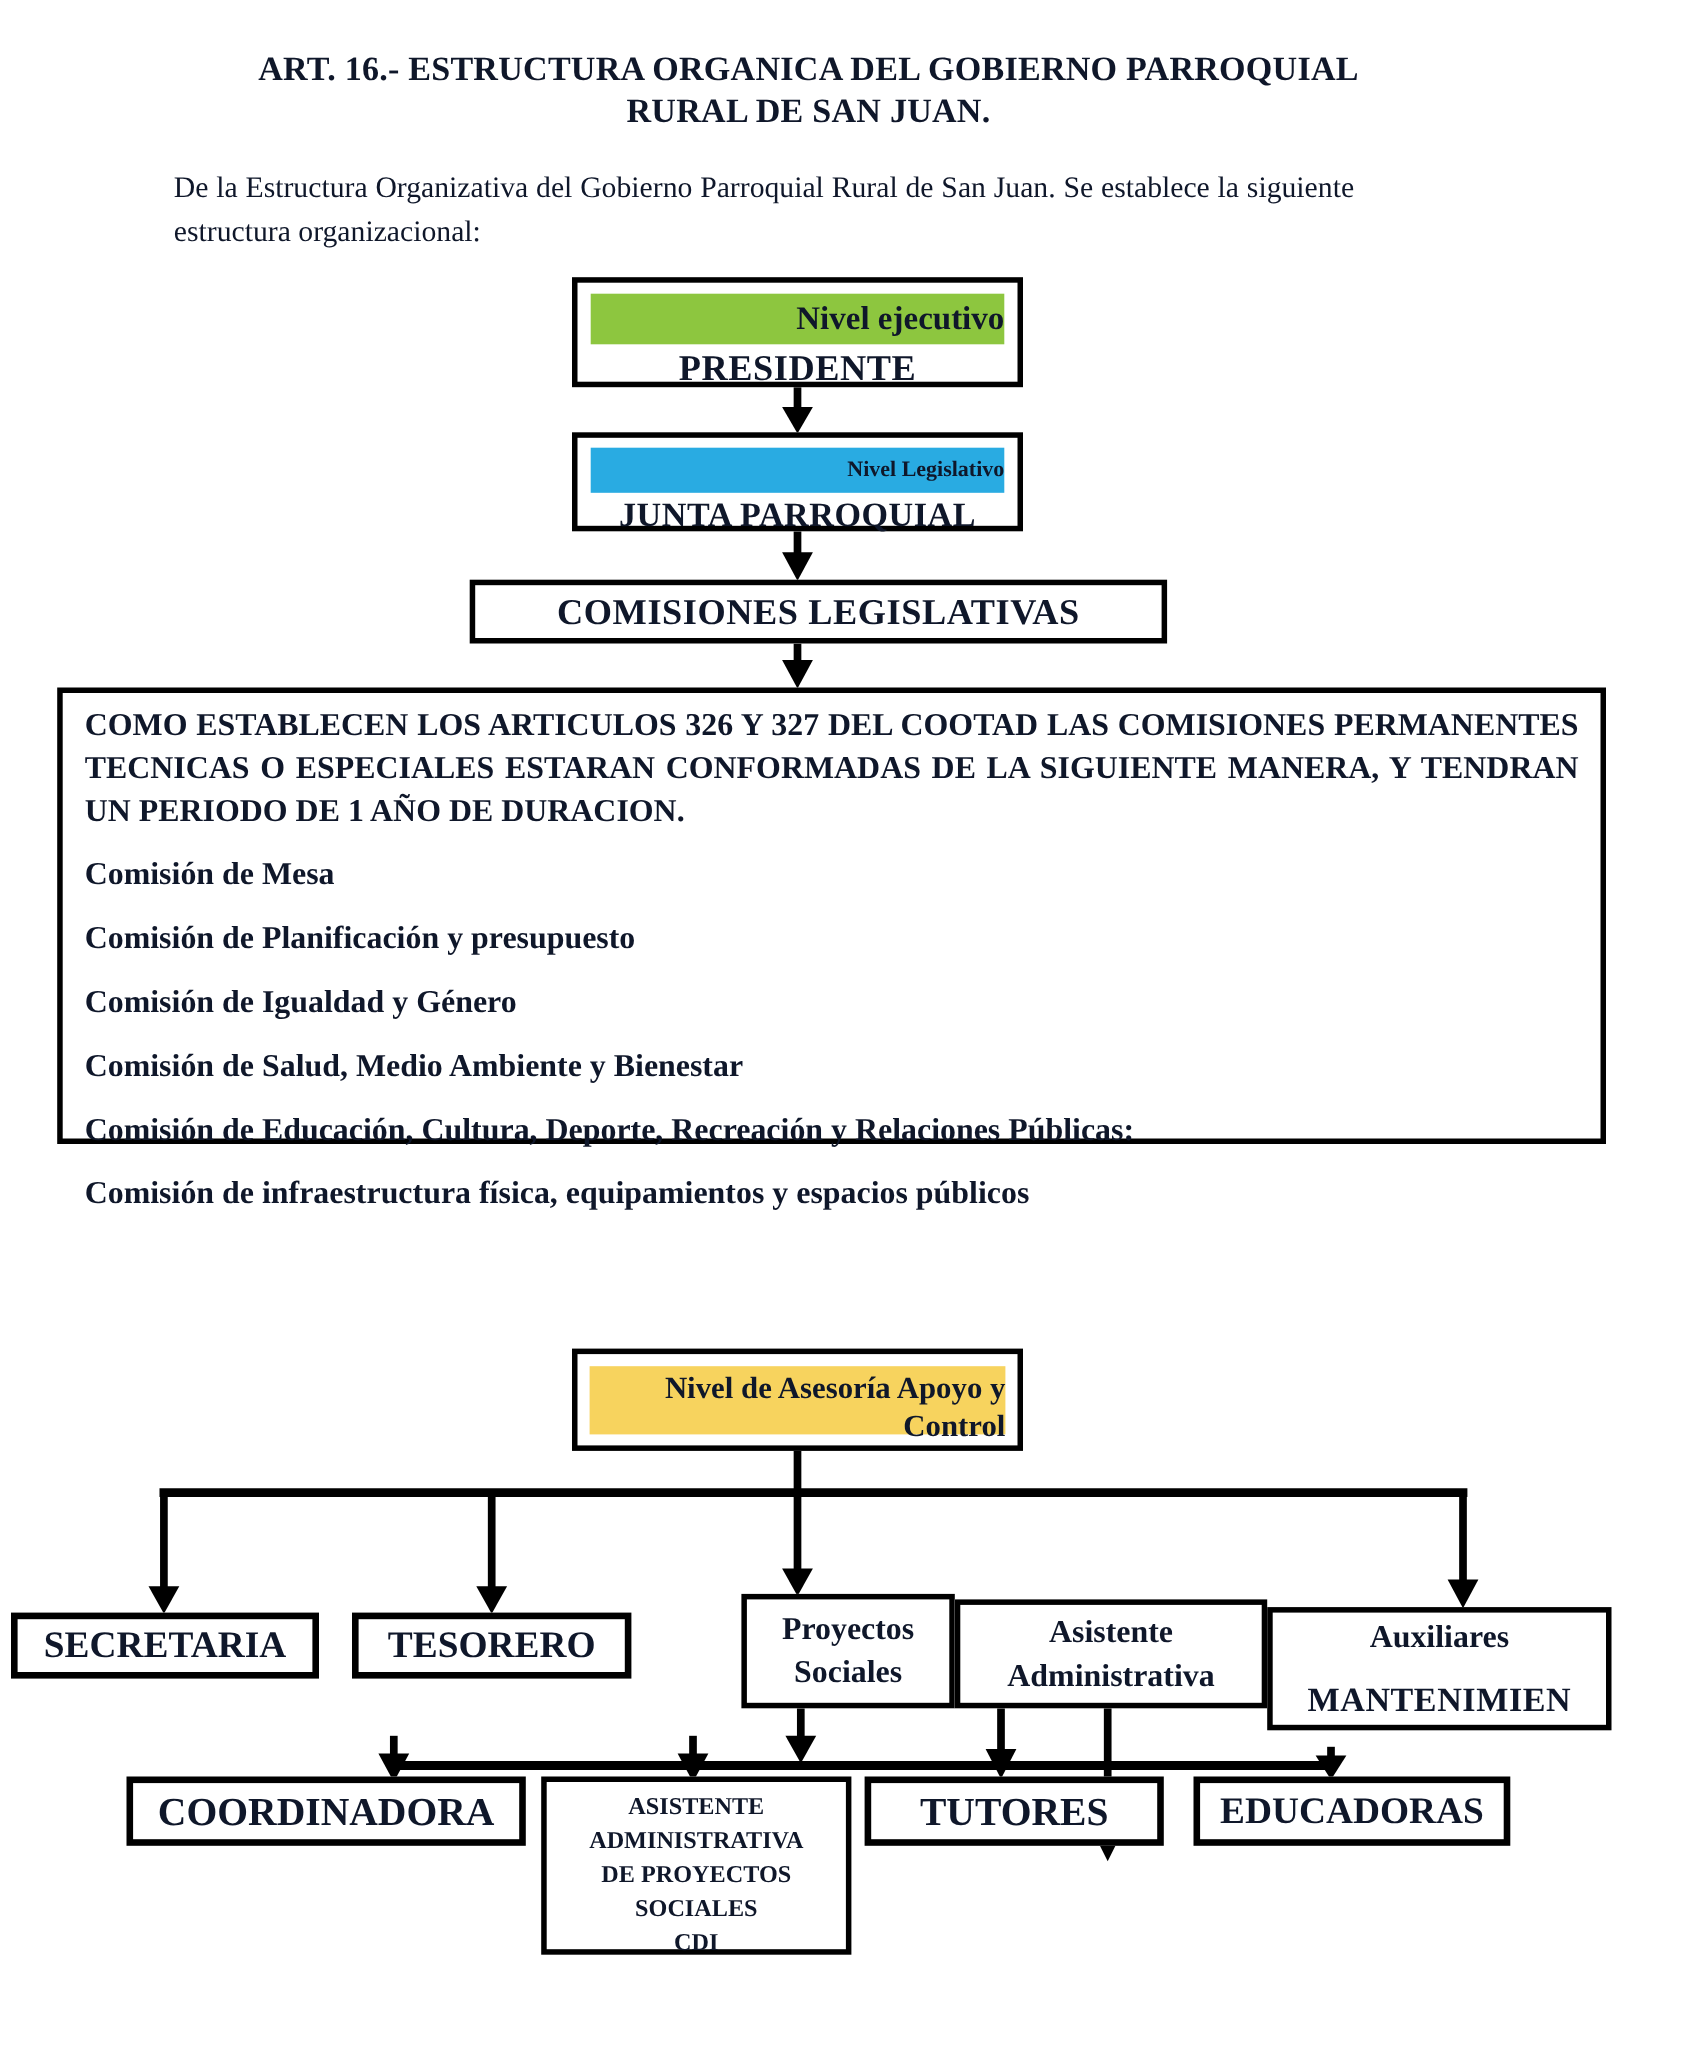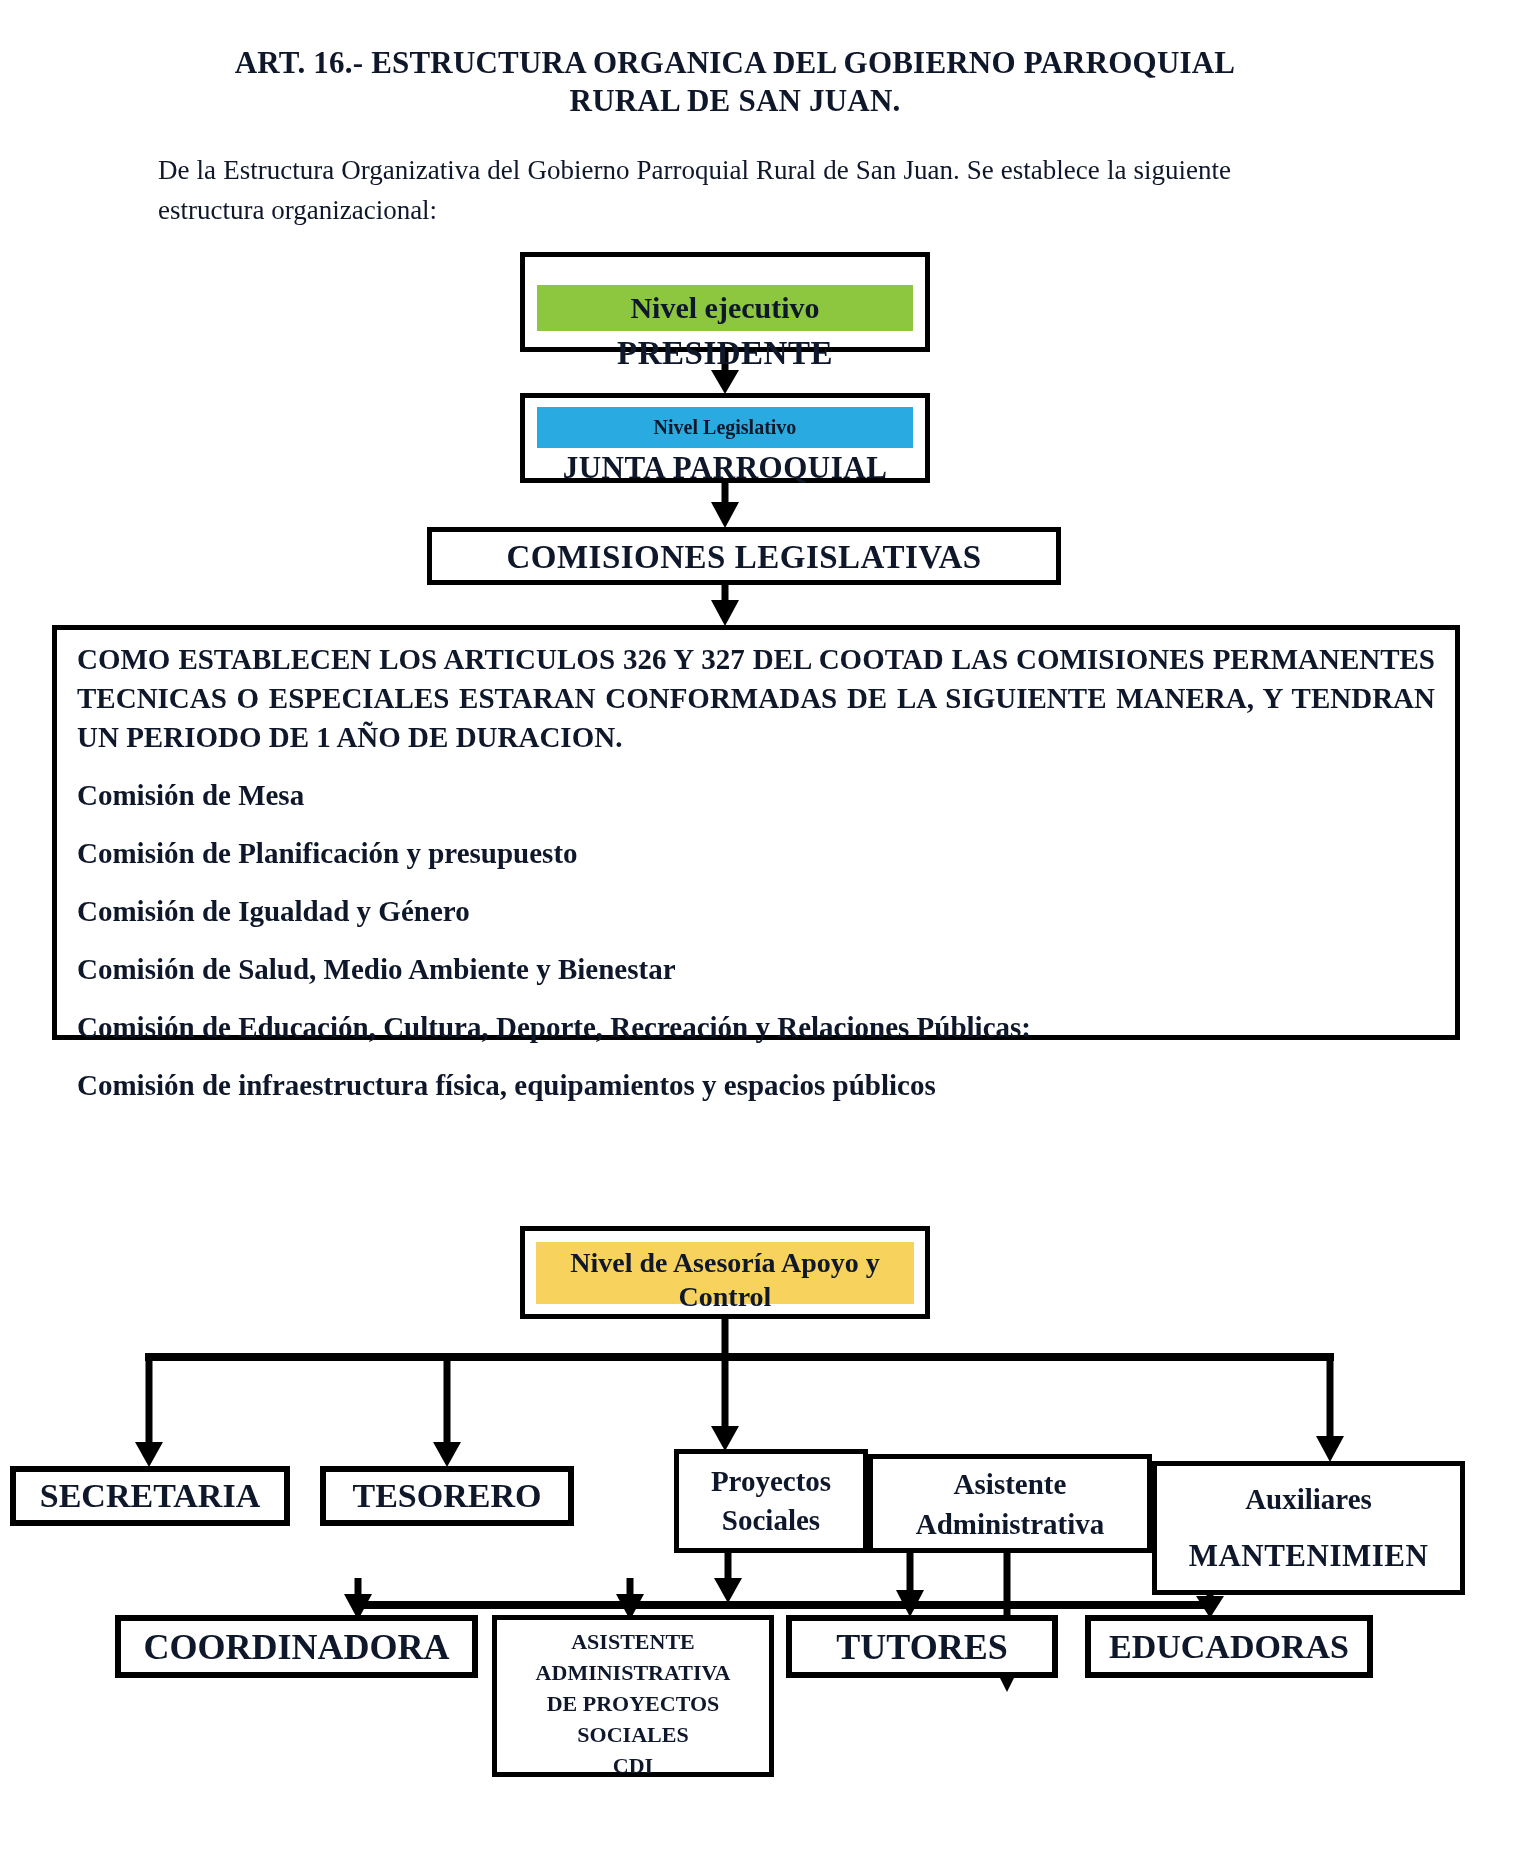--- a/index.html
+++ b/index.html
@@ -23,22 +23,22 @@
   .intro{
     position:absolute;left:158px;top:150px;width:1073px;margin:0;
     font-size:27px;line-height:40px;text-align:justify;
   }
 
   .obox{
     position:absolute;z-index:2;background:#fff;
     border:5px solid #000;box-sizing:border-box;
     text-align:center;font-weight:bold;
   }
-  .hl{margin:28px auto 0 auto;width:376px;height:46px;line-height:46px;
-      font-size:30px;font-weight:bold;}
+  .hl{margin:10px auto 0 auto;width:376px;height:46px;line-height:46px;
+      font-size:30px;font-weight:bold;text-align:right;}
   .btitle{font-size:33px;line-height:44px;letter-spacing:.5px;}
 
   #box-exec{left:520px;top:252px;width:410px;height:100px;}
   #box-legis{left:520px;top:393px;width:410px;height:90px;}
   #box-legis .hl{margin-top:9px;height:41px;line-height:41px;font-size:20px;}
   #box-legis .btitle{font-size:31px;line-height:40px;}
   #box-comisiones{left:427px;top:527px;width:634px;height:58px;
       font-size:33px;line-height:50px;letter-spacing:.5px;}
 
   #box-detail{left:52px;top:625px;width:1408px;height:415px;
@@ -51,21 +51,21 @@
       font-size:28px;padding-top:4px;box-sizing:border-box;}
 
   .unit{display:flex;align-items:center;justify-content:center;
       flex-direction:column;border-width:6px;}
   #box-secretaria{left:10px;top:1466px;width:280px;height:60px;font-size:34px;}
   #box-tesorero{left:320px;top:1466px;width:254px;height:60px;font-size:34px;}
   #box-proyectos{left:641px;top:1449px;width:194px;height:104px;
       font-size:29px;line-height:39px;border-width:5px;margin-left:33px;}
   #box-asistente{left:868px;top:1454px;width:284px;height:99px;
       font-size:29px;line-height:40px;border-width:5px;}
-  #box-auxiliares{left:1152px;top:1461px;width:313px;height:134px;
+  #box-auxiliares{left:1152px;top:1461px;width:313px;height:112px;
       font-size:29px;border-width:5px;}
   #box-auxiliares .l2{font-size:31px;margin-top:22px;letter-spacing:.5px;}
 
   #box-coordinadora{left:115px;top:1615px;width:363px;height:63px;font-size:36px;}
   #box-cdi{left:492px;top:1615px;width:282px;height:162px;
       font-size:22px;line-height:31px;padding-top:6px;box-sizing:border-box;
       border-width:5px;}
   #box-cdi span{display:block;}
   #box-tutores{left:786px;top:1615px;width:272px;height:63px;font-size:36px;}
   #box-educadoras{left:1085px;top:1615px;width:288px;height:63px;font-size:34px;}

